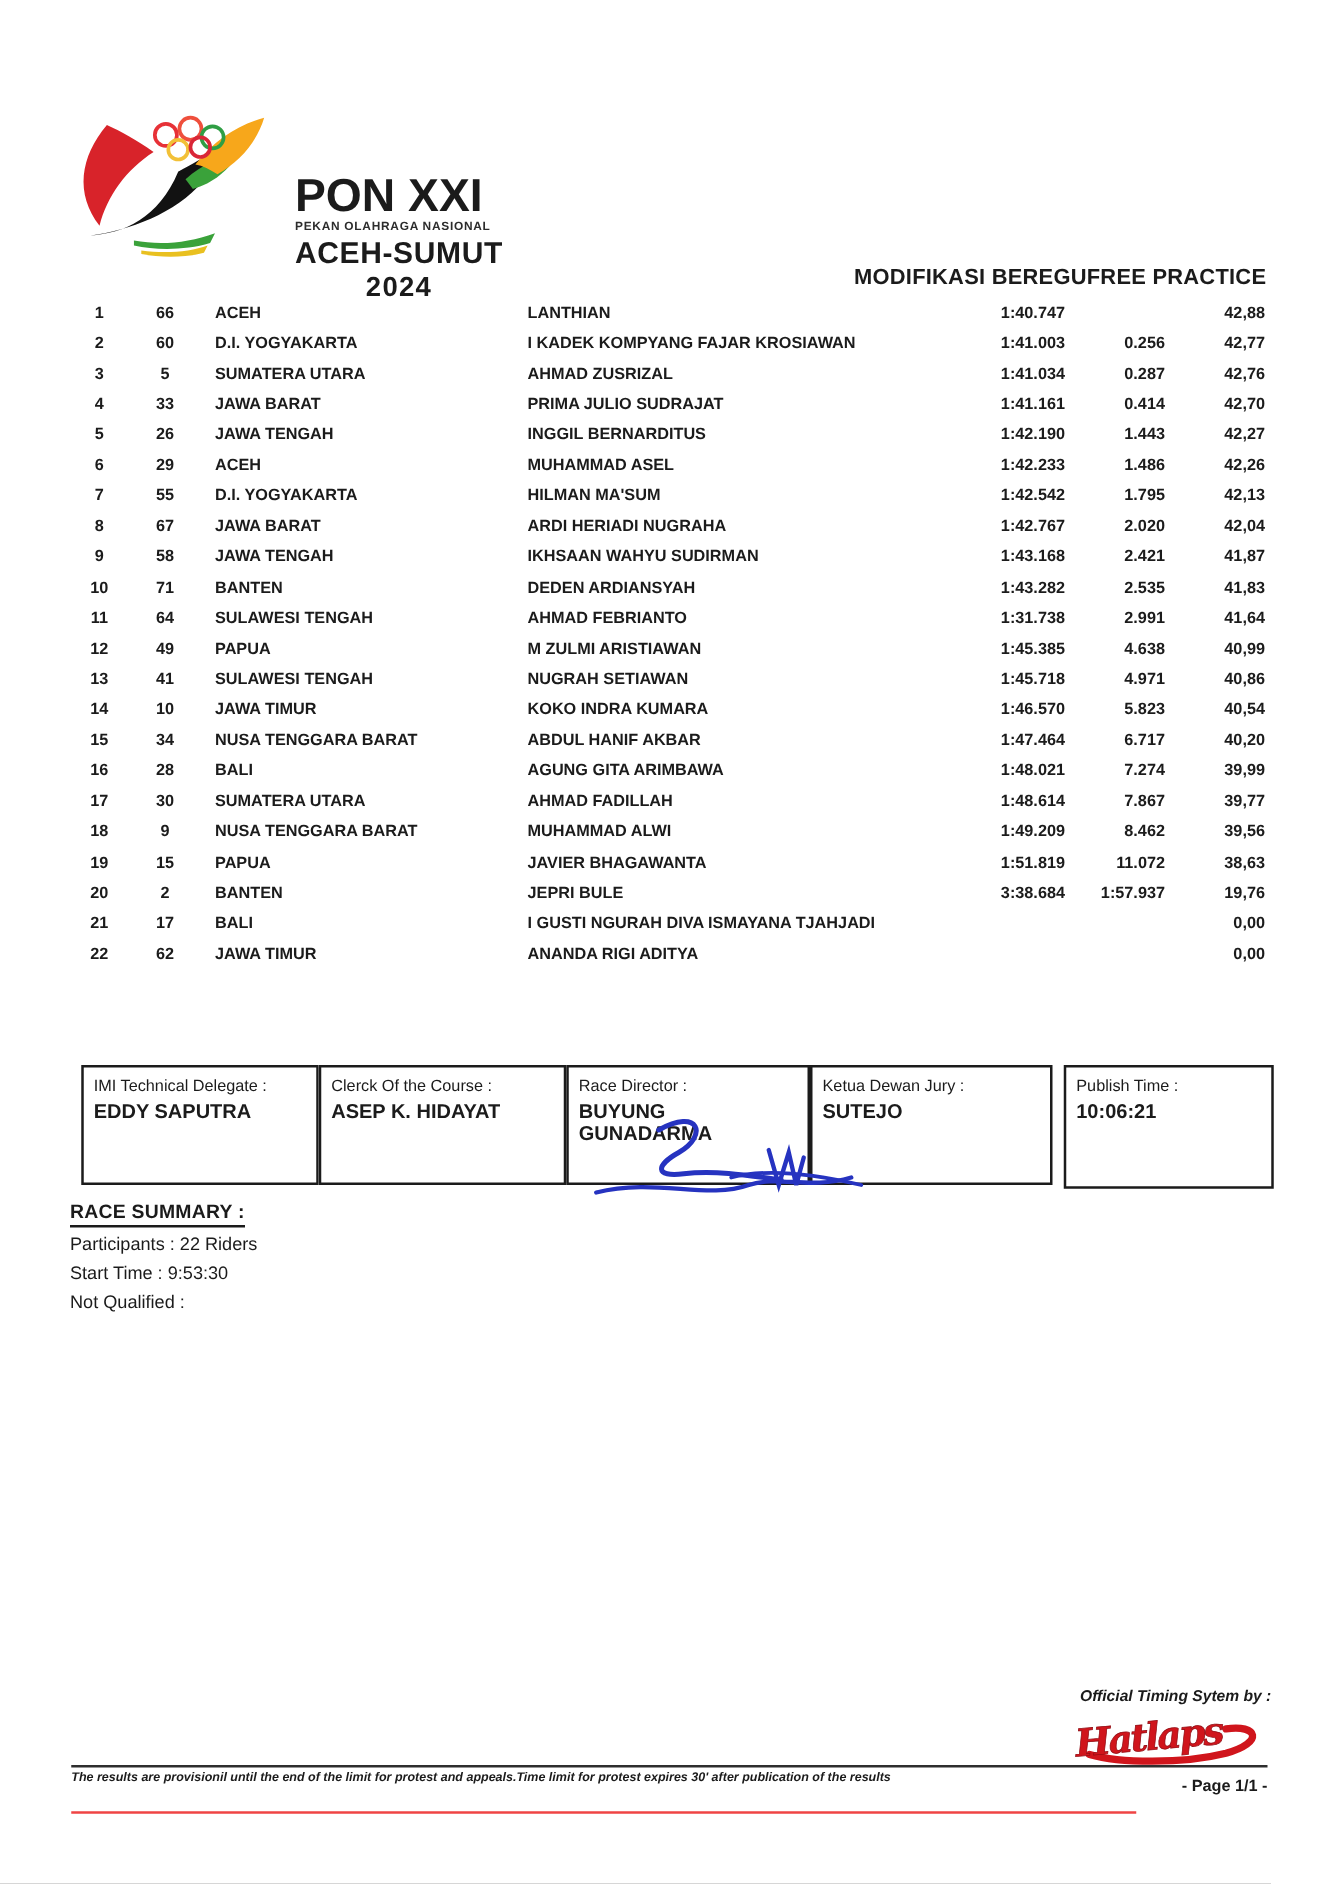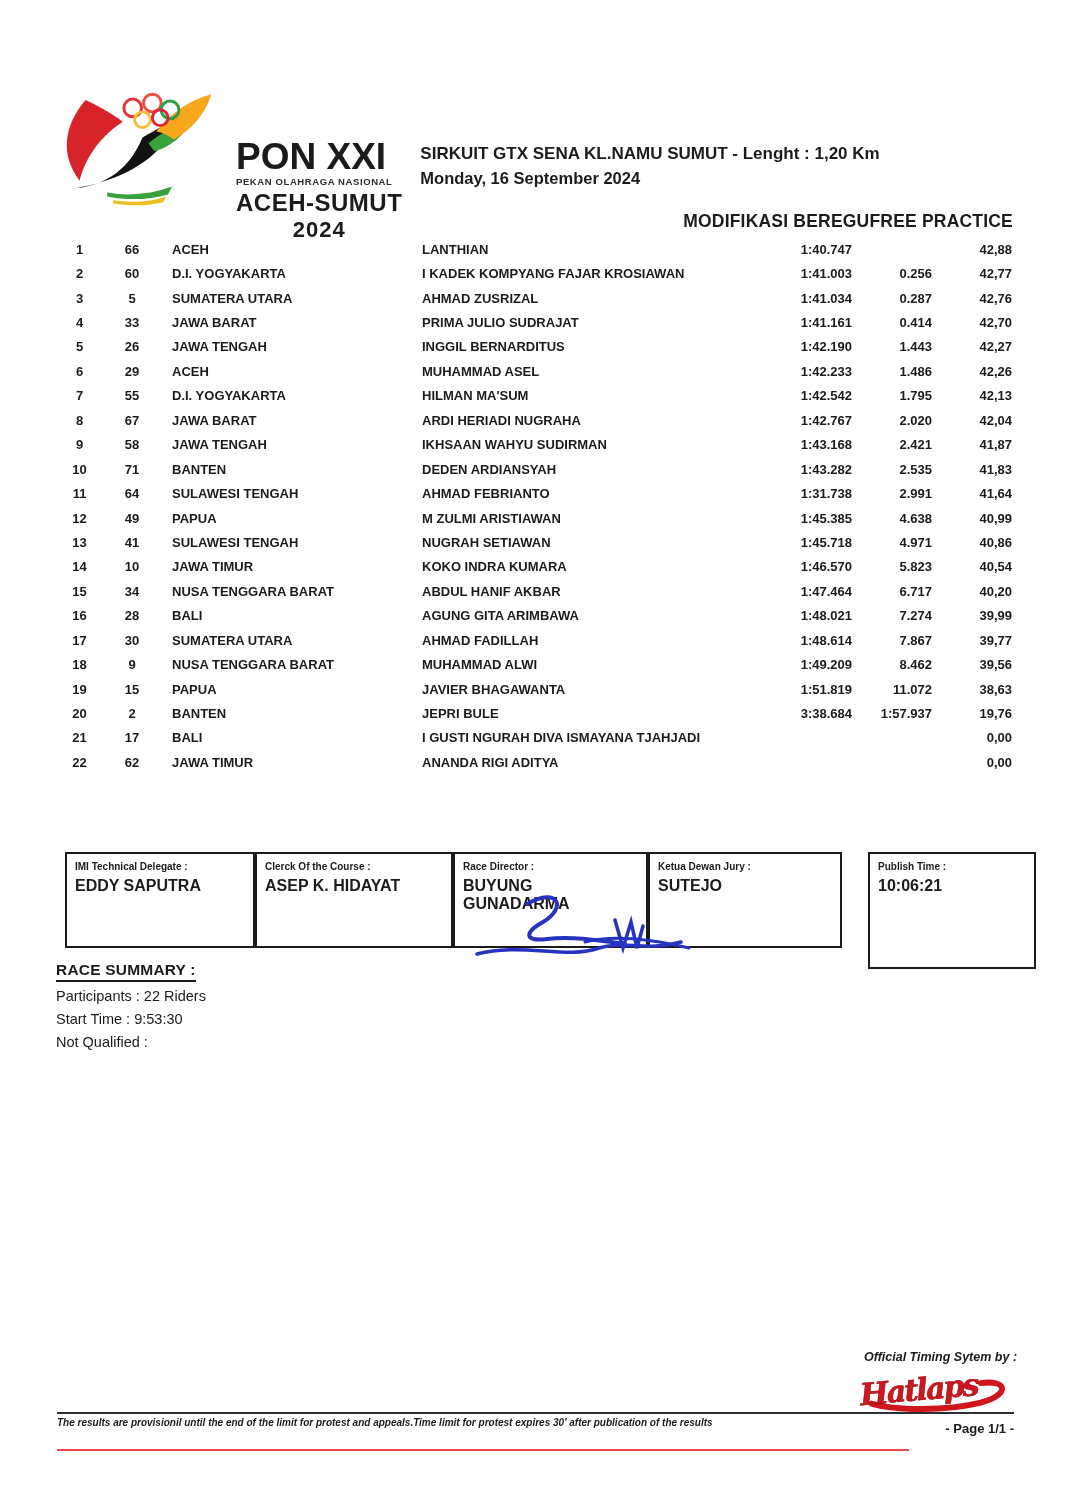--- a/index.html
+++ b/index.html
@@ -34,22 +34,22 @@
   .c-best_time{text-align:right;}
   .c-diff{text-align:right;}
   .c-speed{text-align:right;}
   
   .officials{position:absolute;left:65px;top:852px;display:flex;align-items:flex-start;}
   .obox{border:2px solid #1b1b1b;height:96px;box-sizing:border-box;padding:7px 8px;background:#fff;}
   .obox.b1{width:190px;}
   .obox.b2{width:195px;}
   .obox.b3{width:198px;}
   .obox.b4{width:194px;}
-  .obox.b5{width:168px;margin-left:26px;height:117px;}
-  .olabel{font-size:10px;font-weight:bold;}
+  .obox.b5{width:168px;margin-left:9px;height:99px;}
+  .olabel{font-size:13px;font-weight:normal;}
   .oname{font-size:16px;font-weight:bold;margin-top:5px;}
   .sig-svg{position:absolute;left:400px;top:38px;width:235px;height:82px;}
   
   .race-summary{position:absolute;left:56px;top:961px;}
   .rs-title{font-size:15.5px;font-weight:800;border-bottom:2.5px solid #1b1b1b;display:inline-block;padding-bottom:1px;letter-spacing:0.2px;}
   .rs-line{font-size:14.5px;margin-top:5px;line-height:18px;}
   
   .timing-label{position:absolute;left:864px;top:1350px;font-size:12.5px;font-weight:bold;font-style:italic;}
   .timing-logo{position:absolute;left:856px;top:1362px;width:156px;height:52px;}
   
@@ -82,24 +82,20 @@
       <circle cx="114" cy="18" r="9" fill="none" stroke="#2f9e44" stroke-width="3"></circle>
       <circle cx="86" cy="28" r="8" fill="none" stroke="#f2c037" stroke-width="3"></circle>
       <circle cx="104" cy="26" r="8" fill="none" stroke="#d92637" stroke-width="3"></circle>
     </svg>
     <div class="logo-text">
       <div class="logo-title">PON XXI</div>
       <div class="logo-sub">PEKAN OLAHRAGA NASIONAL</div>
       <div class="logo-region">ACEH-SUMUT</div>
       <div class="logo-year">2024</div>
     </div>
-    <div class="event">
-      <div class="event-line1">SIRKUIT GTX SENA KL.NAMU SUMUT - Lenght : 1,20 Km</div>
-      <div class="event-line2">Monday, 16 September 2024</div>
-    </div>
   </div>
 
   <div class="section-row">
     <div class="section-title">MODIFIKASI BEREGU</div>
     <div class="section-title">FREE PRACTICE</div>
   </div>
 
   <div class="rtable">
     <div>
         <div class="trow">

